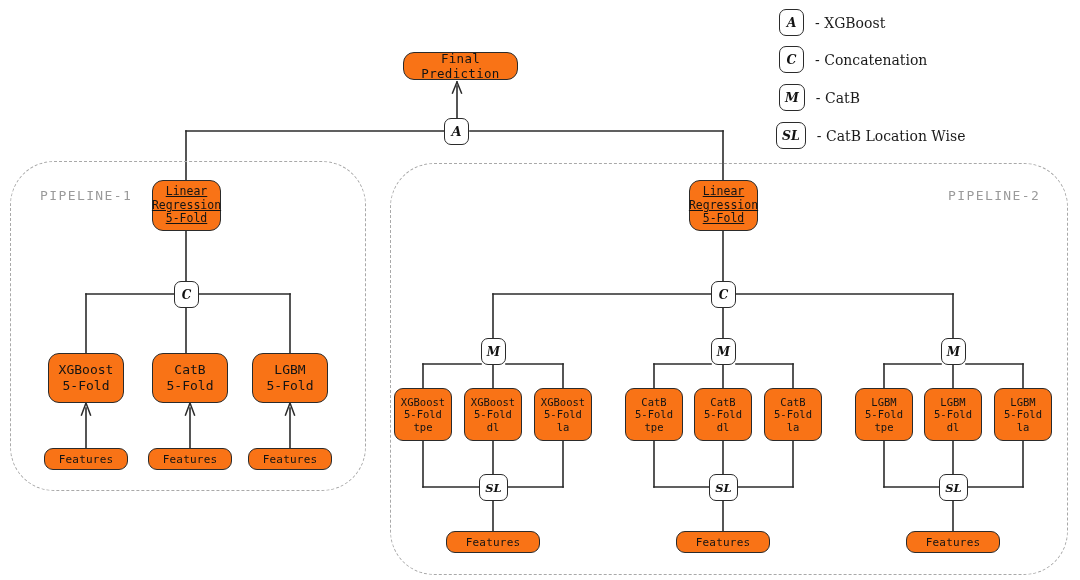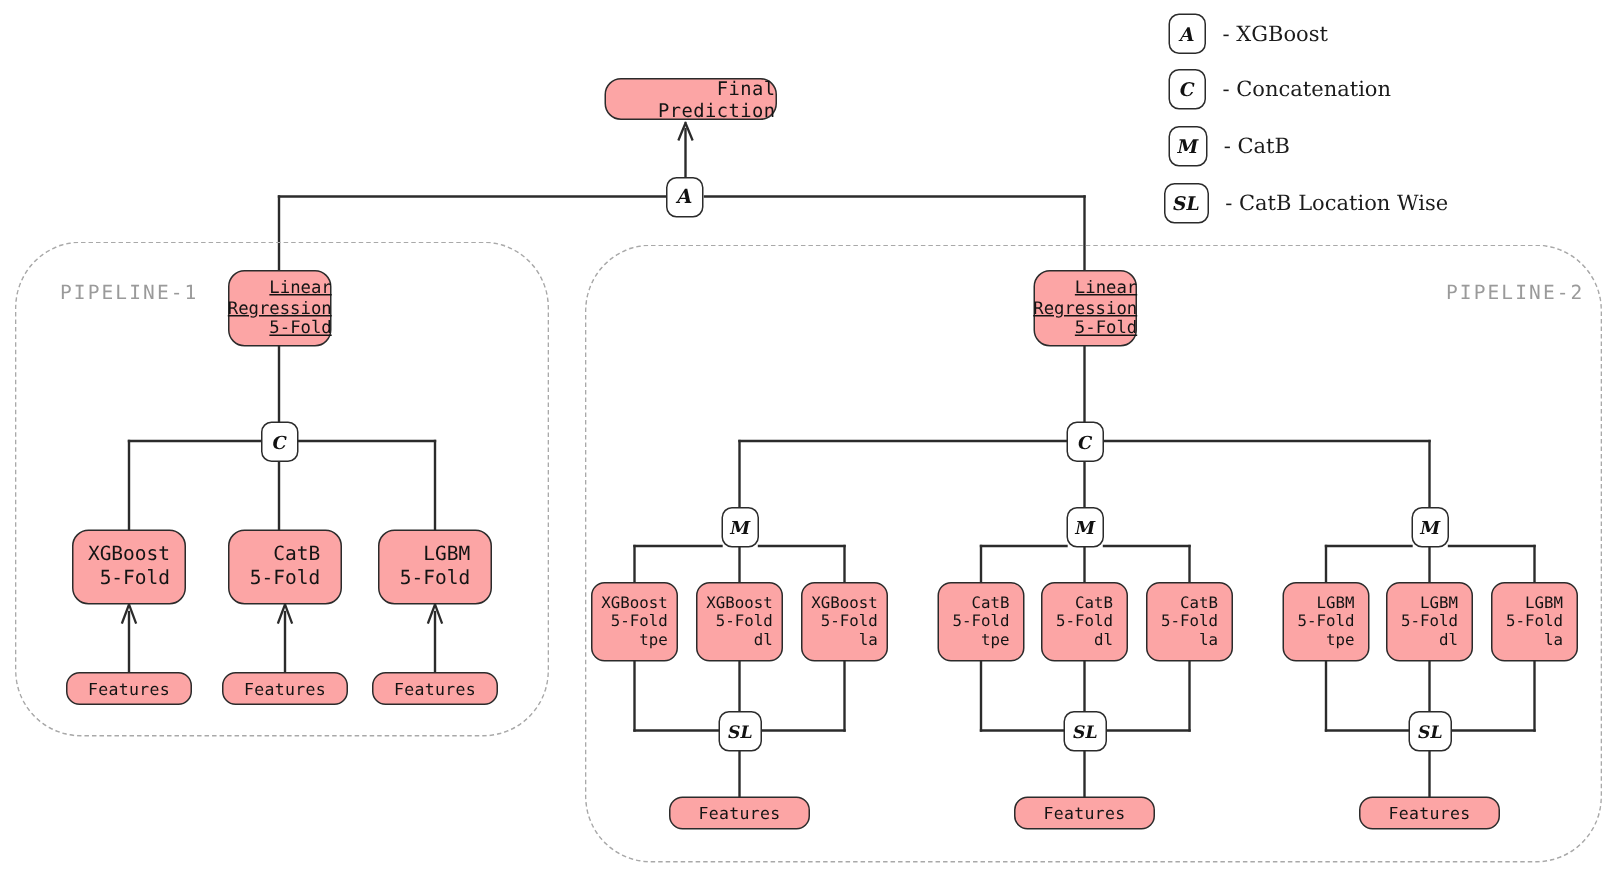--- a/index.html
+++ b/index.html
@@ -1,24 +1,24 @@
 <!DOCTYPE html>
 <html><head>
 <meta charset="utf-8">
 <style>
   html,body{margin:0;padding:0;background:#ffffff;}
   body{width:1080px;height:580px;position:relative;overflow:hidden;
        font-family:"DejaVu Sans Mono","Liberation Mono",monospace;}
   #stage{position:absolute;inset:0;width:1080px;height:580px;}
   svg#wires{position:absolute;left:0;top:0;width:1080px;height:580px;}
 
-  .node{position:absolute;box-sizing:border-box;background:#fca5a5;
+  .node{position:absolute;box-sizing:border-box;background:#f97316;
         border:1.6px solid #2b2b2b;border-radius:9px;
         display:flex;align-items:center;justify-content:center;
-        text-align:right;color:#141414;z-index:3;white-space:pre-line;}
+        text-align:center;color:#141414;z-index:3;white-space:pre-line;}
 
   .n-final{font-size:12.5px;letter-spacing:.3px;border-radius:11px;}
   .n-lr{font-size:11.5px;line-height:13.5px;border-radius:11px;text-decoration:underline;}
   .n-model{font-size:13px;line-height:16px;border-radius:11px;}
   .n-small{font-size:10.5px;line-height:12.5px;border-radius:9px;}
   .n-feat{font-size:11px;border-radius:9px;letter-spacing:.2px;}
 
   .op{position:absolute;box-sizing:border-box;background:#fff;
       border:1.5px solid #2b2b2b;border-radius:7px;z-index:5;
       display:flex;align-items:center;justify-content:center;
@@ -47,21 +47,21 @@
 </style>
 </head>
 <body>
 
 <div id="stage">
 
   <div class="pipe" style="left:10px;top:161px;width:356px;height:330px;"></div>
   <div class="pipe-label" style="left:40px;top:188px;">PIPELINE-1</div>
 
   <div class="pipe" style="left:390px;top:163px;width:678px;height:412px;"></div>
-  <div class="pipe-label" style="left:948px;top:188px;margin-left:16px;">PIPELINE-2</div>
+  <div class="pipe-label" style="left:948px;top:188px;">PIPELINE-2</div>
 
   <svg id="wires" viewBox="0 0 1080 580">
     <g fill="none" stroke="#2b2b2b" stroke-width="1.6" stroke-linecap="square">
 
       <line x1="457" y1="118" x2="457" y2="86"></line>
       <path d="M457,82 L452.5,93 M457,82 L461.5,93" stroke-width="1.5"></path>
 
       <line x1="186" y1="131" x2="444" y2="131"></line>
       <line x1="470" y1="131" x2="723" y2="131"></line>
       <line x1="186" y1="131" x2="186" y2="180"></line>

